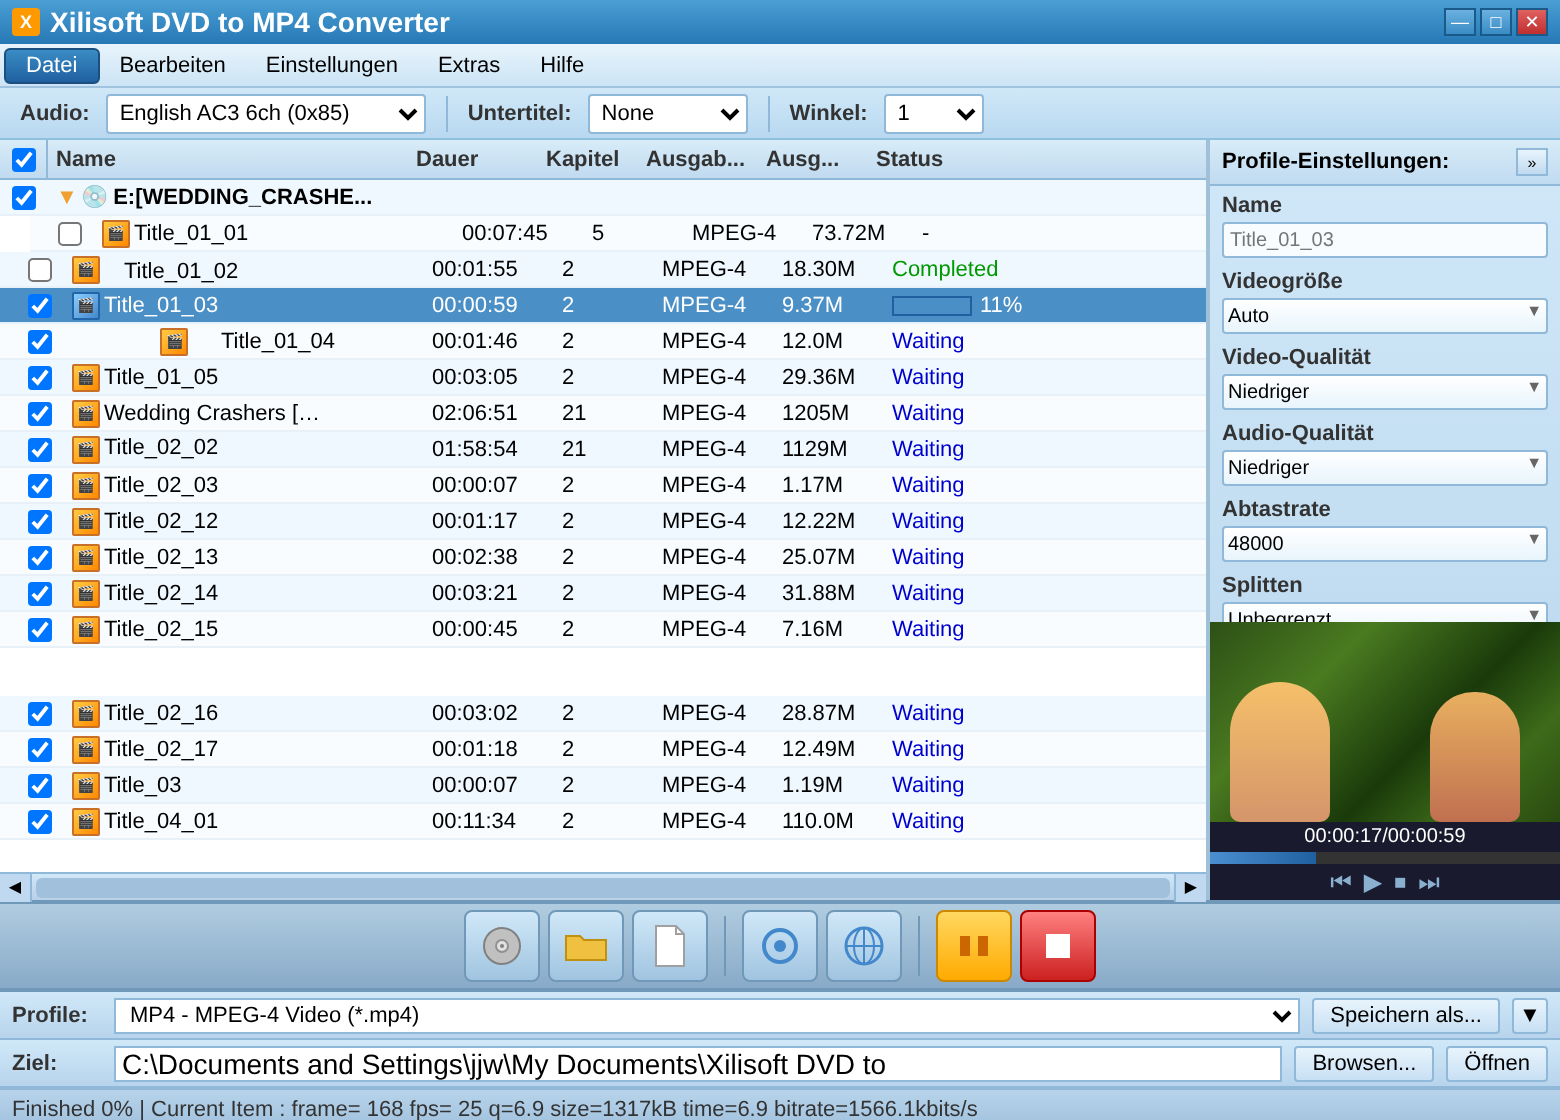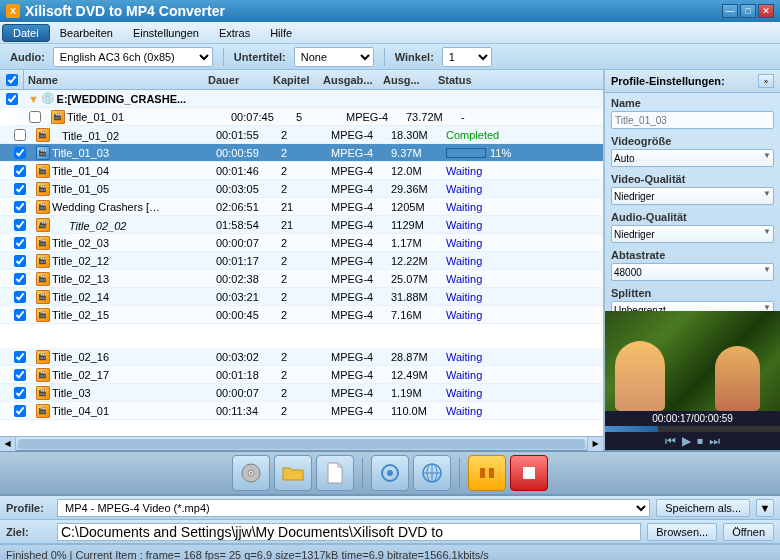--- a/index.html
+++ b/index.html
@@ -426,21 +426,21 @@
             </div>
             <span>11%</span>
           </div>
         </div>
       </div>
 
       <div class="table-row" style="padding-left:8px;background:#f8fcff;">
         <div class="col-check">
             <input type="checkbox" checked="" style="width: 12px; height: 12px;">
           </div>
-        <div class="col-name cell" style="display:flex;align-items:center;gap:2px;">
+        <div class="col-name cell" style="display:flex;align-items:center;gap:16px;justify-content:center;">
             <span class="file-icon">🎬</span>
             <span>Title_01_04</span>
           </div>
         <div class="col-dauer cell">00:01:46</div>
         <div class="col-kapitel cell">2</div>
         <div class="col-ausgabe1 cell">MPEG-4</div>
         <div class="col-ausgabe2 cell">12.0M</div>
         <div class="col-status cell status-waiting">Waiting</div>
       </div>
       <div class="table-row even" style="padding-left:8px;">
@@ -468,21 +468,21 @@
         <div class="col-dauer cell">02:06:51</div>
         <div class="col-kapitel cell">21</div>
         <div class="col-ausgabe1 cell">MPEG-4</div>
         <div class="col-ausgabe2 cell">1205M</div>
         <div class="col-status cell status-waiting">Waiting</div>
       </div>
       <div class="table-row even" style="padding-left:8px;">
         <div class="col-check">
             <input type="checkbox" checked="" style="width: 12px; height: 12px;">
           </div>
-        <div class="col-name cell" style="display:flex;align-items:flex-end;gap:19px;font-style:italic;">
+        <div class="col-name cell" style="display:flex;align-items:flex-start;gap:2px;">
             <span class="file-icon">🎬</span>
             <span>Title_02_02</span>
           </div>
         <div class="col-dauer cell">01:58:54</div>
         <div class="col-kapitel cell">21</div>
         <div class="col-ausgabe1 cell">MPEG-4</div>
         <div class="col-ausgabe2 cell">1129M</div>
         <div class="col-status cell status-waiting">Waiting</div>
       </div>
       <div class="table-row" style="padding-left:8px;background:#f8fcff;">

